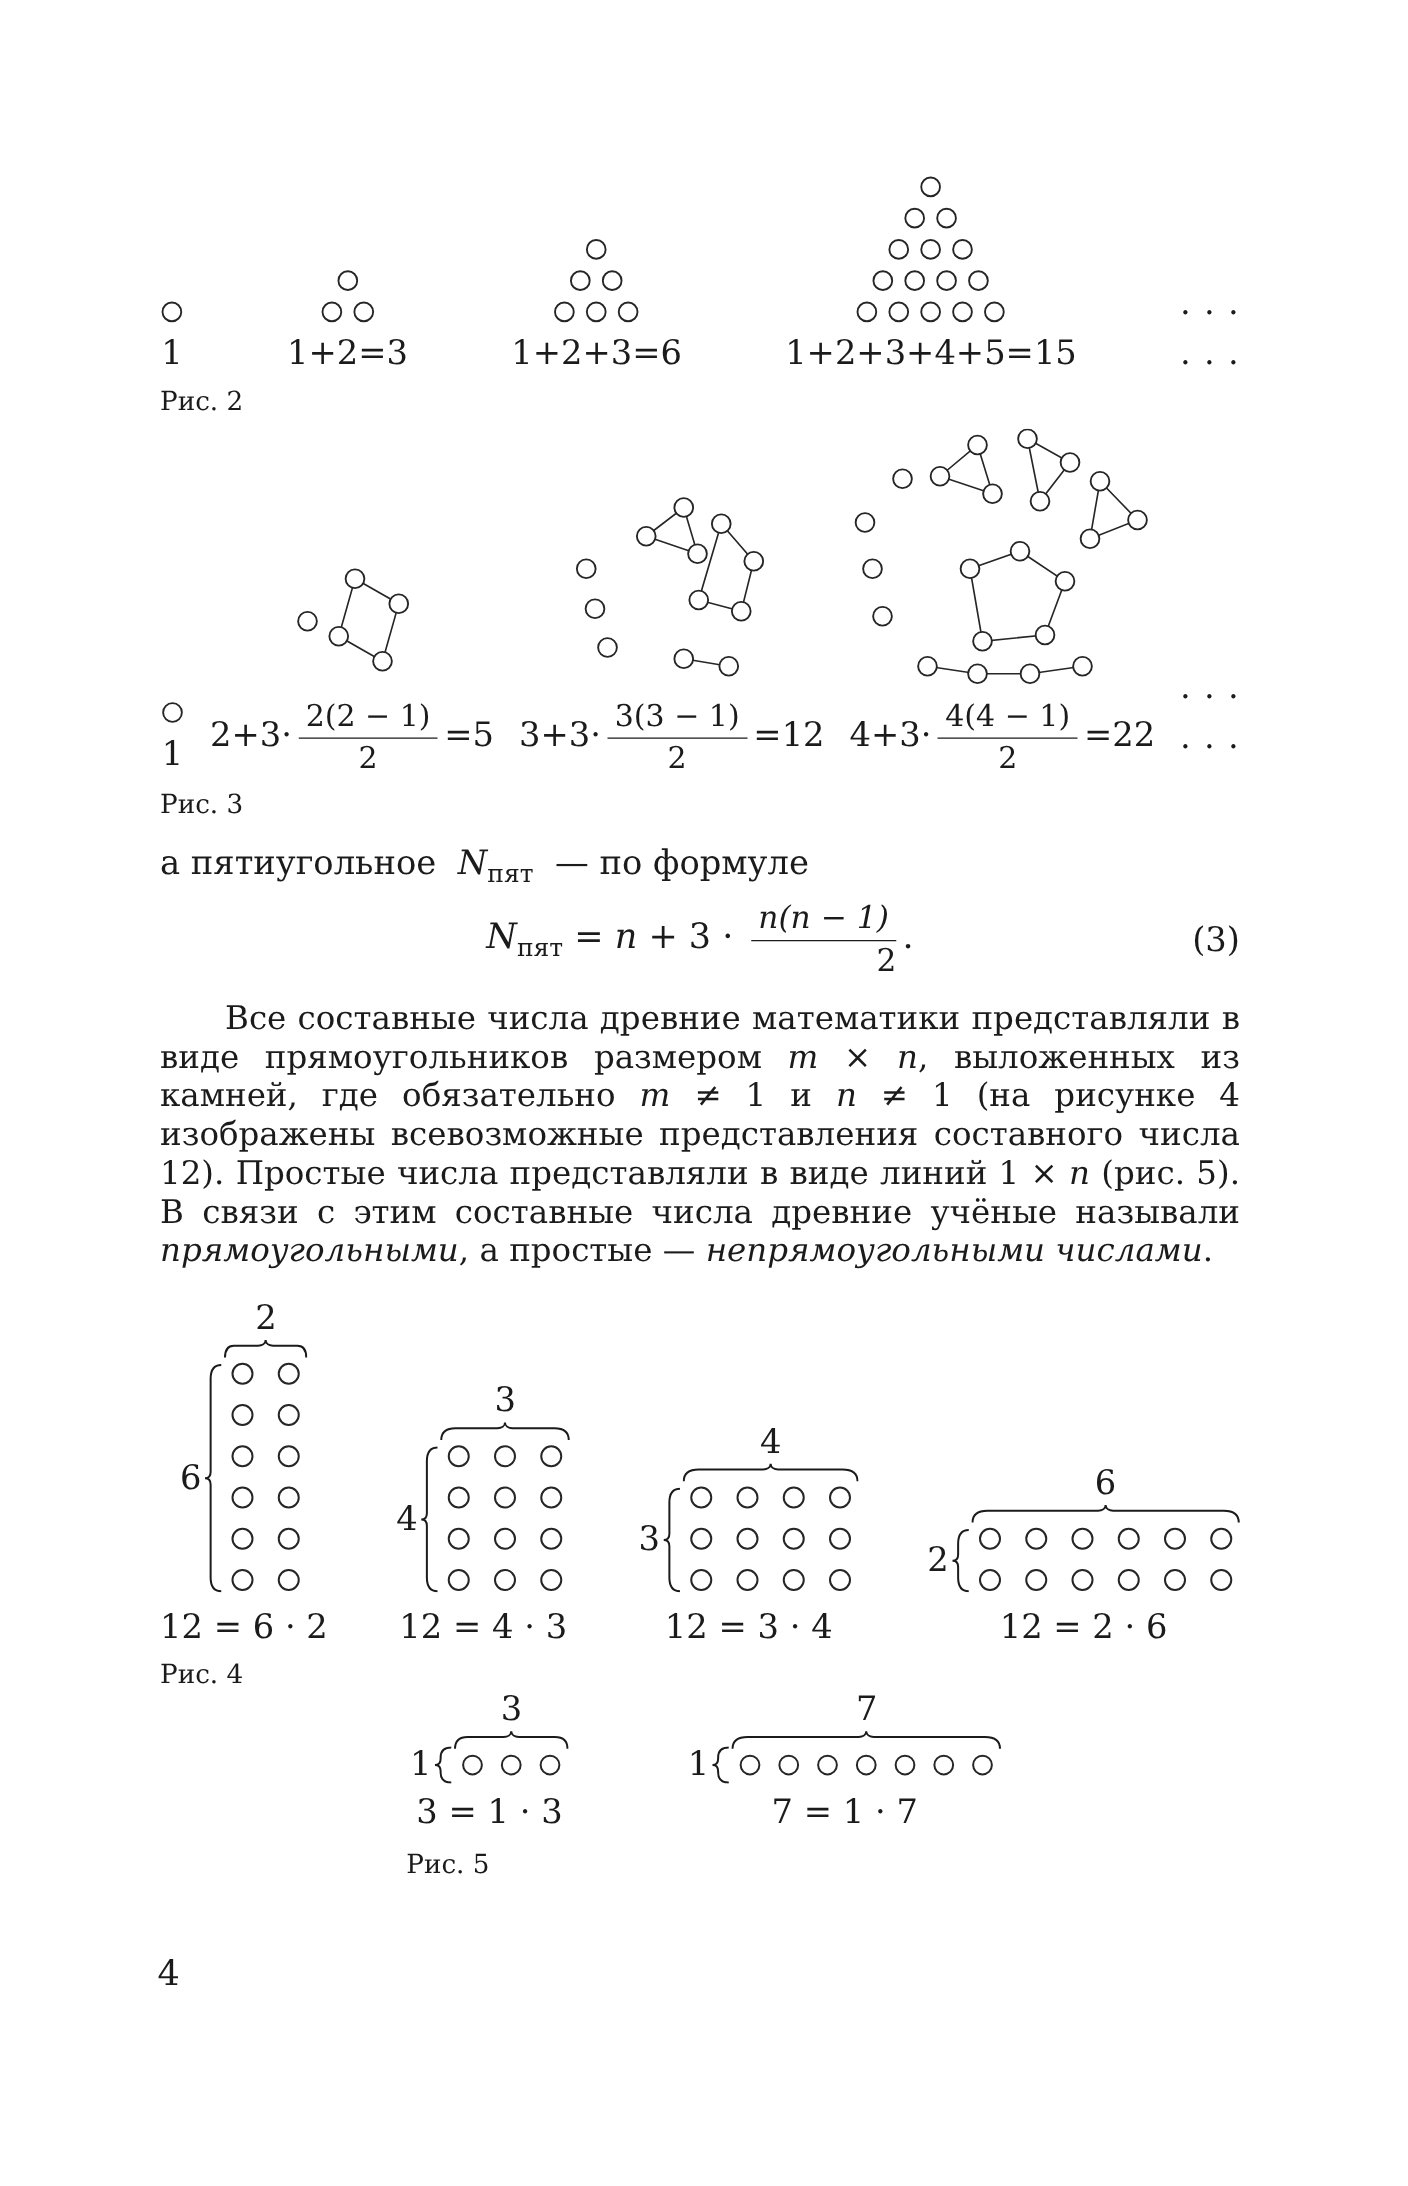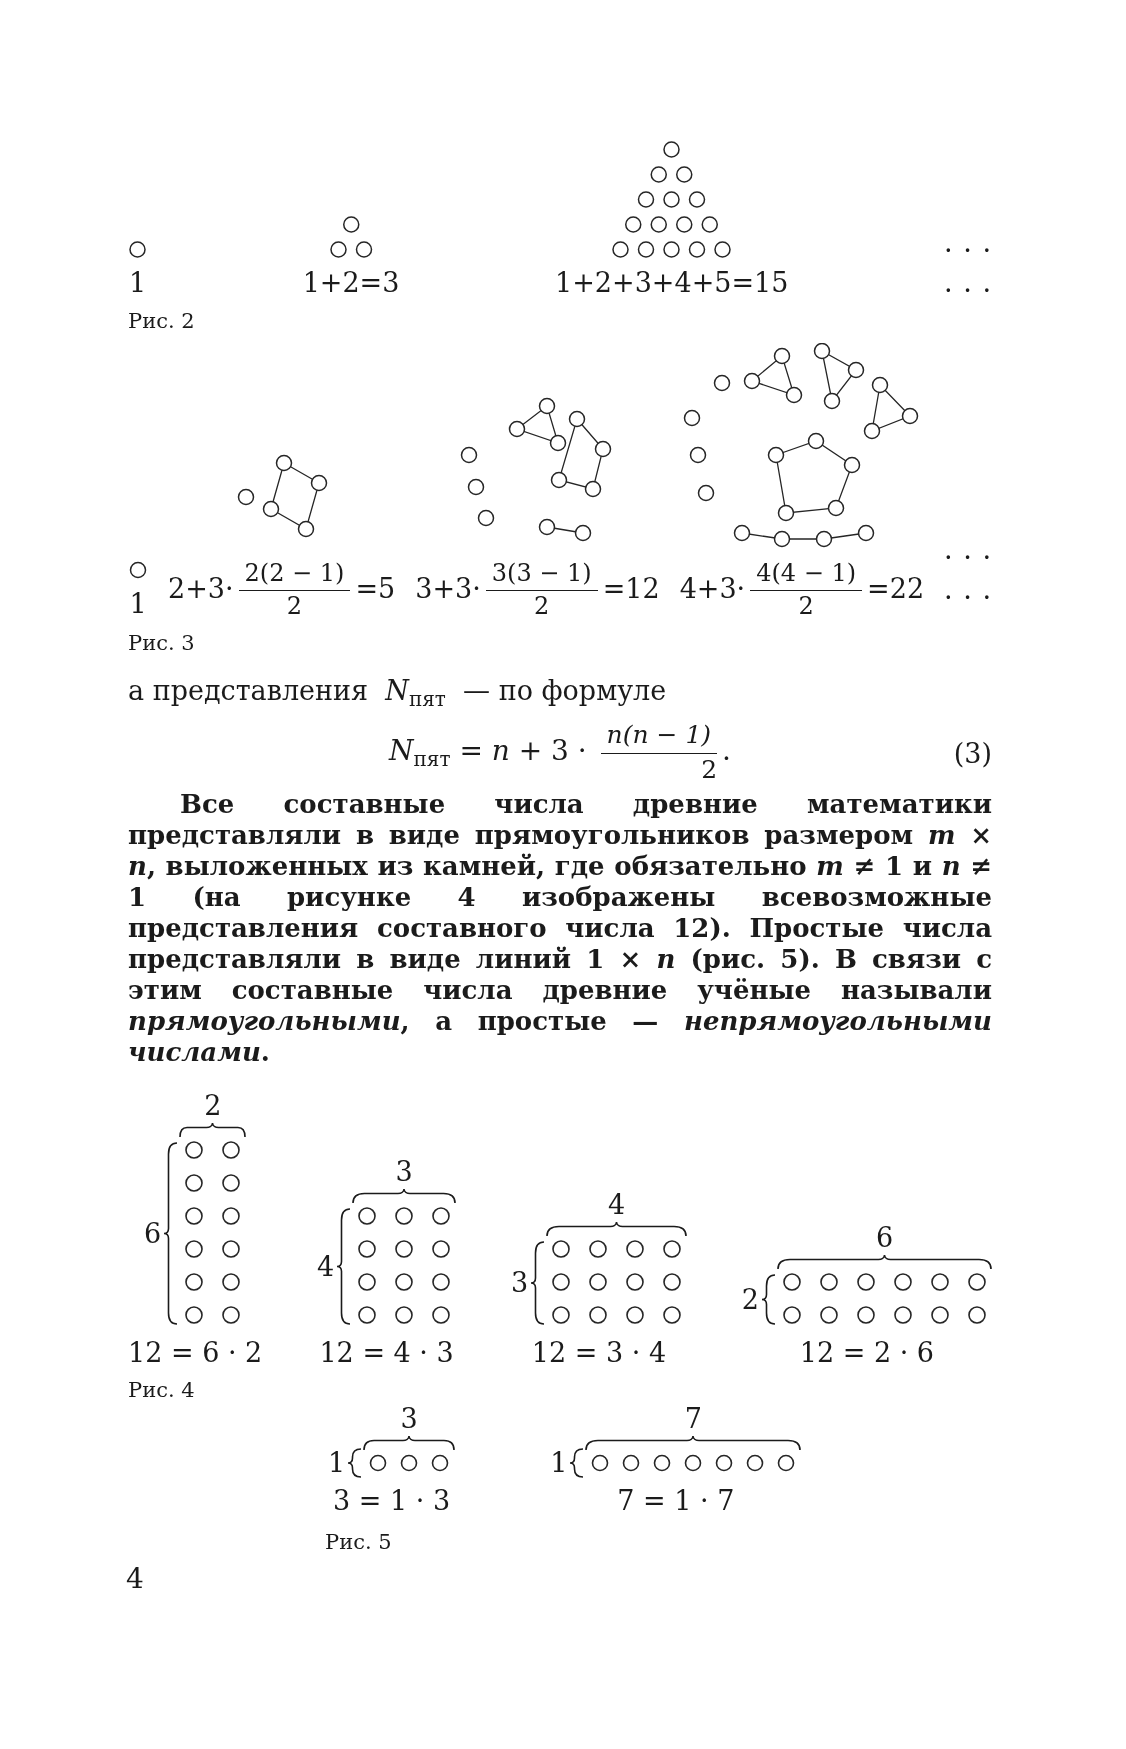--- a/index.html
+++ b/index.html
@@ -26,21 +26,21 @@
 
   .lead-line { font-size:27px; margin-top:18px; line-height:1.25; }
   .lead-line span, .lead-line sub { white-space:pre; }
   sub.small { font-size:20px; }
   .it { font-style:italic; }
 
   .formula-row { position:relative; margin-top:8px; text-align:center; font-size:28px; }
   .formula-row span { white-space:pre; }
   .formula-tag { position:absolute; right:0; top:50%; transform:translateY(-50%); font-size:27px; }
 
-  .body-par { font-size:26px; line-height:31px; text-align:justify; text-indent:52px; margin-top:4px;font-weight:bold; }
+  .body-par { font-size:26px; line-height:31px; text-align:justify; text-indent:52px; margin-top:16px; }
   .body-par span { }
 
   
   .grids-row { display:flex; align-items:flex-end; justify-content:space-between; margin-top:22px; width:100%; }
   .grids-row.fig5 { justify-content:flex-start; gap:95px; margin-left:200px; margin-top:0; width:auto; }
   .grid-block { display:flex; flex-direction:column; align-items:center; }
   .grid-row { display:flex; align-items:flex-end; }
   .left-part { display:flex; align-items:center; }
   .left-label { font-size:27px; margin-right:2px; }
   .dots-part { display:flex; flex-direction:column; align-items:center; }
@@ -63,20 +63,31 @@
           </svg>
           <div class="fig-label">1</div>
         </div>
         <div class="fig-item">
           <svg width="44.5" height="44">
             <circle cx="22.25" cy="9.5" r="7.5" fill="#fff" stroke="#262626" stroke-width="1.5"></circle>
             <circle cx="9.5" cy="34.5" r="7.5" fill="#fff" stroke="#262626" stroke-width="1.5"></circle>
             <circle cx="35" cy="34.5" r="7.5" fill="#fff" stroke="#262626" stroke-width="1.5"></circle>
           </svg>
           <div class="fig-label">1+2=3</div>
+        </div>
+        <div class="fig-item">
+          <svg width="70" height="69">
+            <circle cx="35" cy="9.5" r="7.5" fill="#fff" stroke="#262626" stroke-width="1.5"></circle>
+            <circle cx="22.25" cy="34.5" r="7.5" fill="#fff" stroke="#262626" stroke-width="1.5"></circle>
+            <circle cx="47.75" cy="34.5" r="7.5" fill="#fff" stroke="#262626" stroke-width="1.5"></circle>
+            <circle cx="9.5" cy="59.5" r="7.5" fill="#fff" stroke="#262626" stroke-width="1.5"></circle>
+            <circle cx="35" cy="59.5" r="7.5" fill="#fff" stroke="#262626" stroke-width="1.5"></circle>
+            <circle cx="60.5" cy="59.5" r="7.5" fill="#fff" stroke="#262626" stroke-width="1.5"></circle>
+          </svg>
+          <div class="fig-label">1+2+3=6</div>
         </div>
         <div class="fig-item">
           <svg width="121" height="119">
             <circle cx="60.5" cy="9.5" r="7.5" fill="#fff" stroke="#262626" stroke-width="1.5"></circle>
             <circle cx="47.75" cy="34.5" r="7.5" fill="#fff" stroke="#262626" stroke-width="1.5"></circle>
             <circle cx="73.25" cy="34.5" r="7.5" fill="#fff" stroke="#262626" stroke-width="1.5"></circle>
             <circle cx="35" cy="59.5" r="7.5" fill="#fff" stroke="#262626" stroke-width="1.5"></circle>
             <circle cx="60.5" cy="59.5" r="7.5" fill="#fff" stroke="#262626" stroke-width="1.5"></circle>
             <circle cx="86" cy="59.5" r="7.5" fill="#fff" stroke="#262626" stroke-width="1.5"></circle>
             <circle cx="22.25" cy="84.5" r="7.5" fill="#fff" stroke="#262626" stroke-width="1.5"></circle>
@@ -171,21 +182,21 @@
           <div class="fig-label"><span>4+3·</span><span class="frac"><span class="num">4(4 − 1)</span><span class="den">2</span></span><span>=22</span></div>
         </div>
         <div class="fig-item">
           <div class="ellipsis">. . .</div>
           <div class="fig-label ellipsis" style="margin-bottom: 14px;">. . .</div>
         </div>
       </div>
     <div class="caption">Рис. 3</div>
   </section>
 
-  <p class="lead-line"><span>а представления  </span><span class="it">N</span><sub class="small">пят</sub><span>  — по формуле</span></p>
+  <p class="lead-line"><span>а пятиугольное  </span><span class="it">N</span><sub class="small">пят</sub><span>  — по формуле</span></p>
 
   <div class="formula-row"><span class="it">N</span><sub class="small">пят</sub><span> = </span><span class="it">n</span><span> + 3 · </span><span class="frac fml"><span class="num it">n(n − 1)</span><span class="den">2</span></span><span>.</span><span class="formula-tag">(3)</span></div>
 
   <p class="body-par" id="paragraph"><span>Все составные числа древние математики представляли в виде прямоугольников размером </span><span class="it">m</span><span> × </span><span class="it">n</span><span>, выложенных из камней, где обязательно </span><span class="it">m</span><span> ≠ 1 и </span><span class="it">n</span><span> ≠ 1 (на рисунке 4 изображены всевозможные представления составного числа 12). Простые числа представляли в виде линий 1 × </span><span class="it">n</span><span> (рис. 5). В связи с этим составные числа древние учёные называли </span><span class="it">прямоугольными</span><span>, а простые — </span><span class="it">непрямоугольными числами</span><span>.</span></p>
 
   <section>
     <div class="grids-row" id="fig4-row">
         <div class="grid-block">
           <div class="grid-row">
             <div class="left-part" style="margin-bottom: 0px;">

